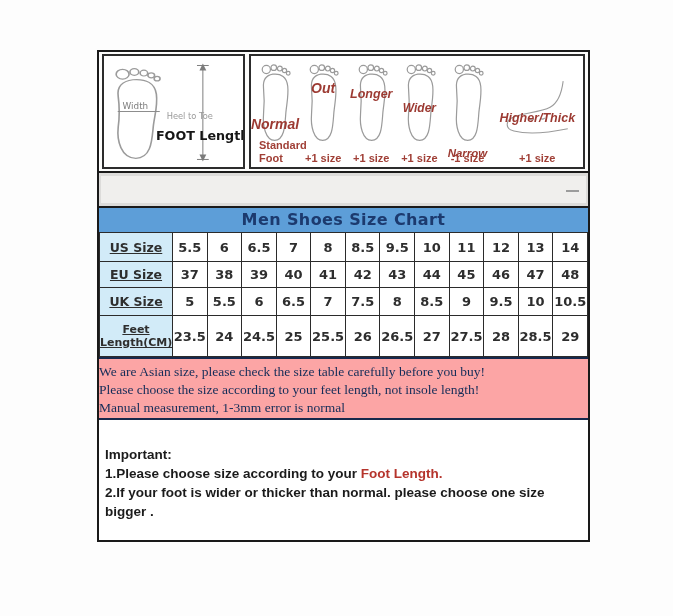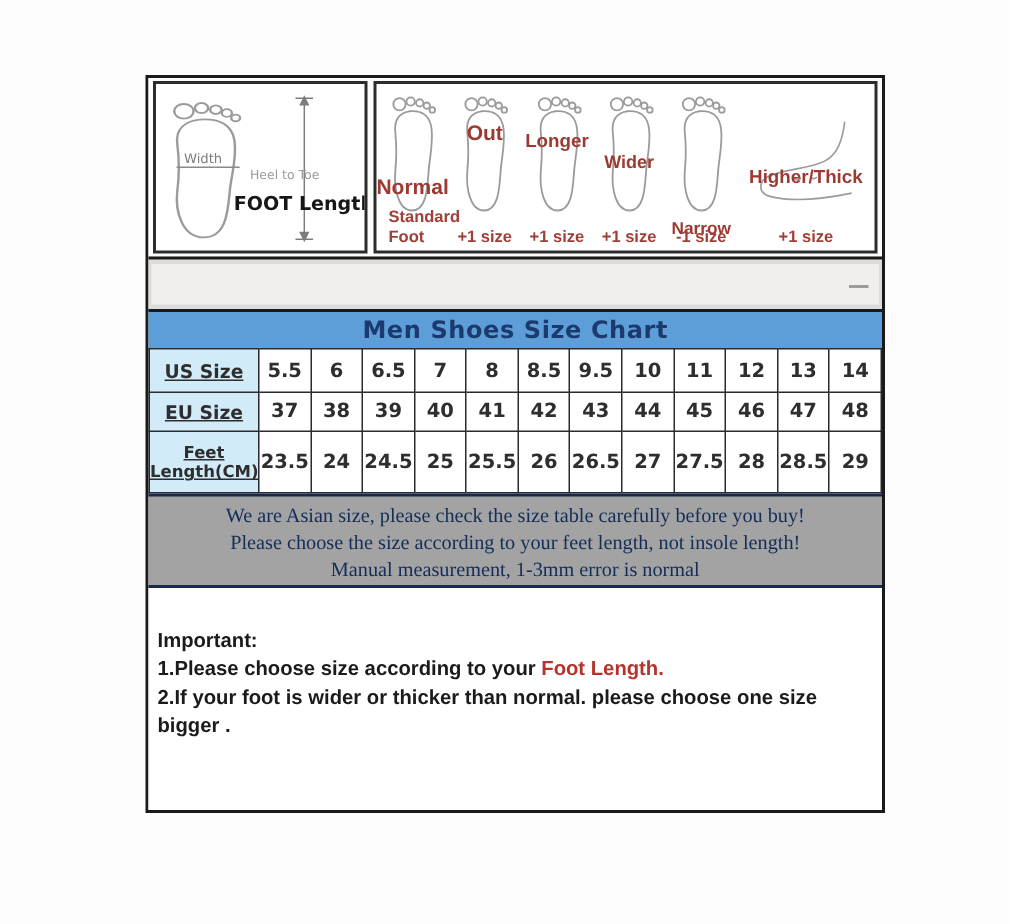--- a/index.html
+++ b/index.html
@@ -12,21 +12,21 @@
   
   .top-section{flex:0 0 119px;display:flex;gap:4px;padding:2px 3px;box-sizing:border-box;background:#fcfcfb;}
   .measure-box{flex:0 0 143px;border:2px solid #2c2c2c;position:relative;background:#fff;box-sizing:border-box;}
   .measure-svg{width:100%;height:100%;display:block;}
   .types-box{flex:1;border:2px solid #2c2c2c;position:relative;background:#fff;box-sizing:border-box;display:flex;}
   .foot-col{position:relative;flex:1 1 0;height:100%;}
   .foot-col.c5{flex:1.9 1 0;}
   .foot-svg{display:block;margin:7px auto 0;height:82px;}
   .c5 .foot-svg{height:60px;width:84px;margin-top:22px;}
   .fname{position:absolute;left:-6px;right:-6px;text-align:center;color:#9c3a32;font-weight:bold;
-         font-size:12px;font-family:"Liberation Sans",sans-serif;white-space:nowrap;}
+         font-size:12px;font-family:"Liberation Sans",sans-serif;white-space:nowrap;font-style:italic;}
   .c0 .fname{top:60px;font-size:14px;}
   .c1 .fname{top:24px;font-size:14px;}
   .c2 .fname{top:31px;font-size:12.5px;}
   .c3 .fname{top:45px;}
   .c4 .fname{top:47px;font-size:11.5px;margin-top:44px;}
   .c5 .fname{top:55px;font-size:12.5px;}
   .fsize{position:absolute;left:1px;right:1px;bottom:3px;text-align:center;color:#a03f36;font-weight:bold;
          font-size:11px;line-height:12.5px;font-family:"Liberation Sans",sans-serif;}
   .c0 .fsize{text-align:left;padding-left:7px;}
 
@@ -45,22 +45,22 @@
   .size-table td{border:1px solid #2b2b2b;text-align:center;vertical-align:middle;color:#2e2e2e;
                  font-weight:bold;background:#fff;font-size:13px;padding:0;}
   .size-table td.lbl{background:#d2ebf8;font-size:12.5px;text-decoration:underline;}
   .size-table tr.r0 td{height:28px;}
   .size-table tr.r1 td{height:25px;}
   .size-table tr.r2 td{height:27px;}
   .size-table tr.r3 td{height:40px;}
   .size-table tr.r3 td.lbl{font-size:11px;line-height:13px;}
 
   
-  .notice{flex:0 0 63px;background:#a3a3a3;border-top:2px solid #17294c;border-bottom:2px solid #17294c;
-          box-sizing:border-box;text-align:center;font-family:"Liberation Serif",serif;color:#132c58;
+  .notice{flex:0 0 63px;background:#fca5a5;border-top:2px solid #17294c;border-bottom:2px solid #17294c;
+          box-sizing:border-box;font-family:"Liberation Serif",serif;color:#132c58;
           font-size:13.5px;line-height:18px;padding-top:4px;}
 
   
   .important{flex:1;background:#fff;padding:25px 8px 0 6px;font-family:"Liberation Sans",sans-serif;
              font-weight:bold;color:#1b1b1b;font-size:13.5px;line-height:19px;}
   .highlight{color:#b5342c;}
 </style>
 </head>
 <body>
 
@@ -211,20 +211,35 @@
             <td>40</td>
             <td>41</td>
             <td>42</td>
             <td>43</td>
             <td>44</td>
             <td>45</td>
             <td>46</td>
             <td>47</td>
             <td>48</td>
           </tr>
+          <tr class="r2">
+            <td class="lbl">UK Size</td>
+            <td>5</td>
+            <td>5.5</td>
+            <td>6</td>
+            <td>6.5</td>
+            <td>7</td>
+            <td>7.5</td>
+            <td>8</td>
+            <td>8.5</td>
+            <td>9</td>
+            <td>9.5</td>
+            <td>10</td>
+            <td>10.5</td>
+          </tr>
           <tr class="r3">
             <td class="lbl">Feet Length(CM)</td>
             <td>23.5</td>
             <td>24</td>
             <td>24.5</td>
             <td>25</td>
             <td>25.5</td>
             <td>26</td>
             <td>26.5</td>
             <td>27</td>

